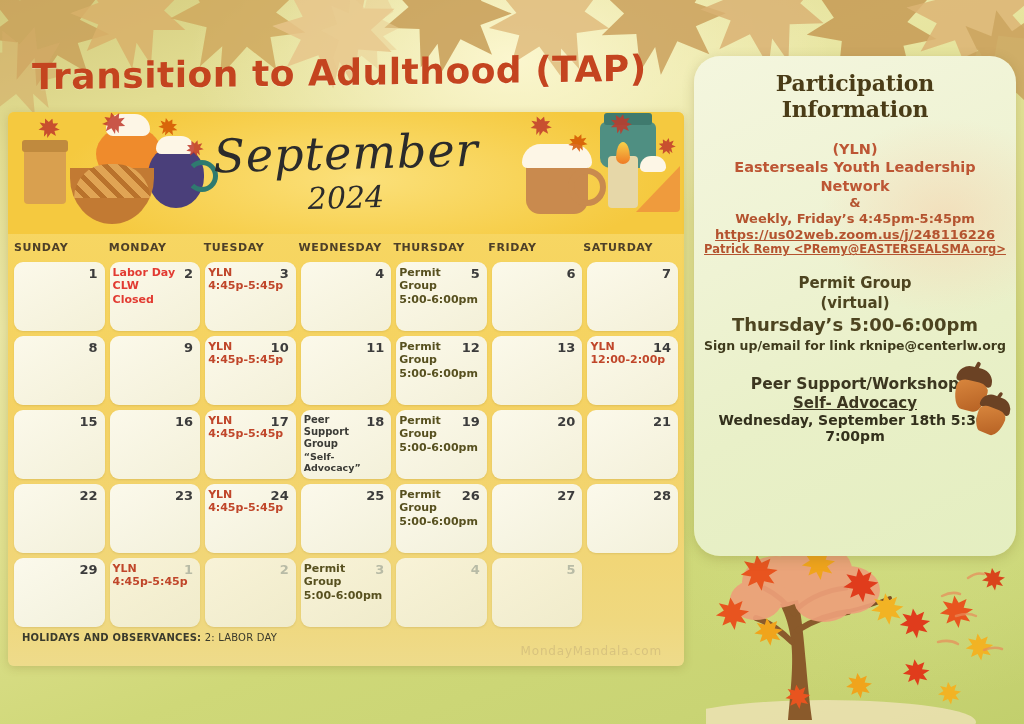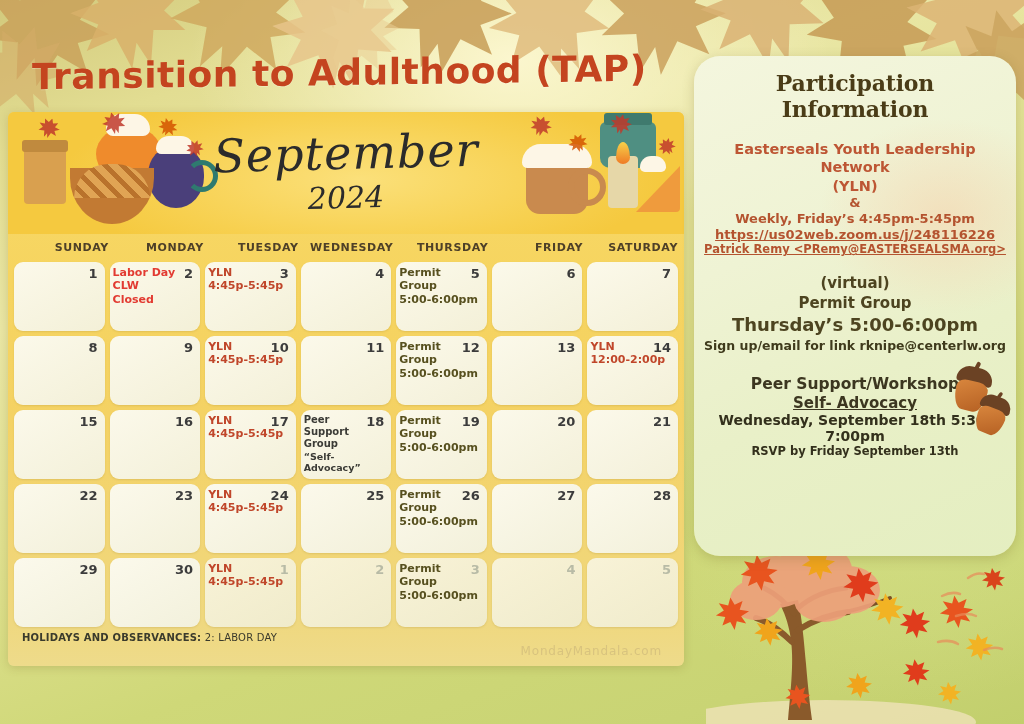--- a/index.html
+++ b/index.html
@@ -107,21 +107,21 @@
   .flame { position: absolute; right: 54px; top: 30px; width: 14px; height: 22px;
     background: linear-gradient(#f7d14a, #ef7b26); border-radius: 50% 50% 50% 50% / 70% 70% 30% 30%; }
   .pieslice { position: absolute; right: 4px; top: 54px; width: 44px; height: 46px;
     background: #ef9b3d; clip-path: polygon(0 100%, 100% 100%, 100% 0); border-radius: 0 0 4px 0; }
   .pieslice-cream { position: absolute; right: 18px; top: 44px; width: 26px; height: 16px;
     background: #fdf6e6; border-radius: 14px 14px 6px 6px; }
 
   
   .weekdays { display: grid; grid-template-columns: repeat(7,1fr); padding: 0 6px; height: 26px; align-items: center; }
   .weekday {
-    text-align: right; font-size: 11px; font-weight: 700; letter-spacing: 0.6px;
+    text-align: left; font-size: 11px; font-weight: 700; letter-spacing: 0.6px;
     color: #4e4028; font-family: "DejaVu Sans", sans-serif;
   }
 
   .weeks { padding: 2px 6px 0 6px; }
   .week { display: grid; grid-template-columns: repeat(7,1fr); gap: 5px; margin-bottom: 5px; }
   .day {
     position: relative; height: 69px; border-radius: 9px;
     background: linear-gradient(150deg, rgba(252,252,245,0.93), rgba(243,244,232,0.88));
     box-shadow: 0 1px 2px rgba(150,120,40,0.20);
     overflow: hidden;
@@ -406,23 +406,20 @@
           <div class="daynum">27</div>
         </div>
         <div class="day">
           <div class="daynum">28</div>
         </div>
       </div>
       <div class="week">
         <div class="day">
           <div class="daynum">29</div>
         </div>
-        <div class="day">
-          <div class="daynum">30</div>
-        </div>
         <div class="day faded">
           <div class="evt yln">
             <div>YLN</div>
             <div>4:45p-5:45p</div>
           </div>
           <div class="daynum">1</div>
         </div>
         <div class="day faded">
           <div class="daynum">2</div>
         </div>
@@ -448,51 +445,50 @@
       <b>HOLIDAYS AND OBSERVANCES:</b><span> 2: LABOR DAY</span>
     </div>
     <div class="credit">MondayMandala.com</div>
   </div>
 </div>
 
 <div class="panel">
   <div class="panel-title">Participation Information</div>
 
   <div class="blk">
+    <div class="yln-head">(YLN)</div>
     <div class="yln-head">Easterseals Youth Leadership Network</div>
-    <div class="yln-head">(YLN)</div>
     <div class="yln-amp">&amp;</div>
     <div class="yln-line">Weekly, Friday’s 4:45pm-5:45pm</div>
     <a class="yln-link">https://us02web.zoom.us/j/248116226</a>
     <a class="yln-mail">Patrick Remy &lt;PRemy@EASTERSEALSMA.org&gt;</a>
   </div>
 
   <div class="blk sec-permit">
 
+    <div class="permit-title">Permit Group</div>
     <div class="permit-title">(virtual)</div>
-    <div class="permit-title">Permit Group</div>
     <div class="permit-sub">Thursday’s 5:00-6:00pm</div>
     <div class="permit-signup">Sign up/email for link rknipe@centerlw.org</div>
   </div>
 
   <div class="blk sec-peer">
     <span class="acorn" style="right:18px;top:-8px;transform:rotate(14deg);">
       <span class="acorn-stem"></span>
       <span class="acorn-cap"></span>
       <span class="acorn-nut"></span>
     </span>
     <span class="acorn" style="right:-2px;top:18px;transform:rotate(22deg) scale(.88);">
       <span class="acorn-stem"></span>
       <span class="acorn-cap"></span>
       <span class="acorn-nut"></span>
     </span>
     <div class="peer-title">Peer Support/Workshop</div>
     <div><span class="peer-adv">Self- Advocacy</span></div>
     <div class="peer-when">Wednesday, September 18th 5:30-7:00pm</div>
-    <div class="peer-rsvp">RSVP by Friday September 13th</div>
   </div>
 </div>
 
 <svg class="tree-art" viewBox="0 0 310 186" xmlns="http://www.w3.org/2000/svg">
   <ellipse cx="120" cy="184" rx="150" ry="22" fill="#ece2b4" opacity="0.85"></ellipse>
   <path d="M82 182 C86 140 88 118 84 96 C82 84 78 74 74 66 L92 62 C96 80 98 104 100 126 C102 150 104 168 106 182 Z" fill="#8a5a2b"></path>
   <path d="M86 104 C74 92 62 84 50 80" stroke="#8a5a2b" stroke-width="6" fill="none" stroke-linecap="round"></path>
   <path d="M92 92 C108 82 126 76 142 74" stroke="#8a5a2b" stroke-width="6" fill="none" stroke-linecap="round"></path>
   <path d="M88 76 C80 64 70 56 58 50" stroke="#8a5a2b" stroke-width="5" fill="none" stroke-linecap="round"></path>
   <path d="M92 70 C106 58 122 52 140 50" stroke="#8a5a2b" stroke-width="5" fill="none" stroke-linecap="round"></path>

